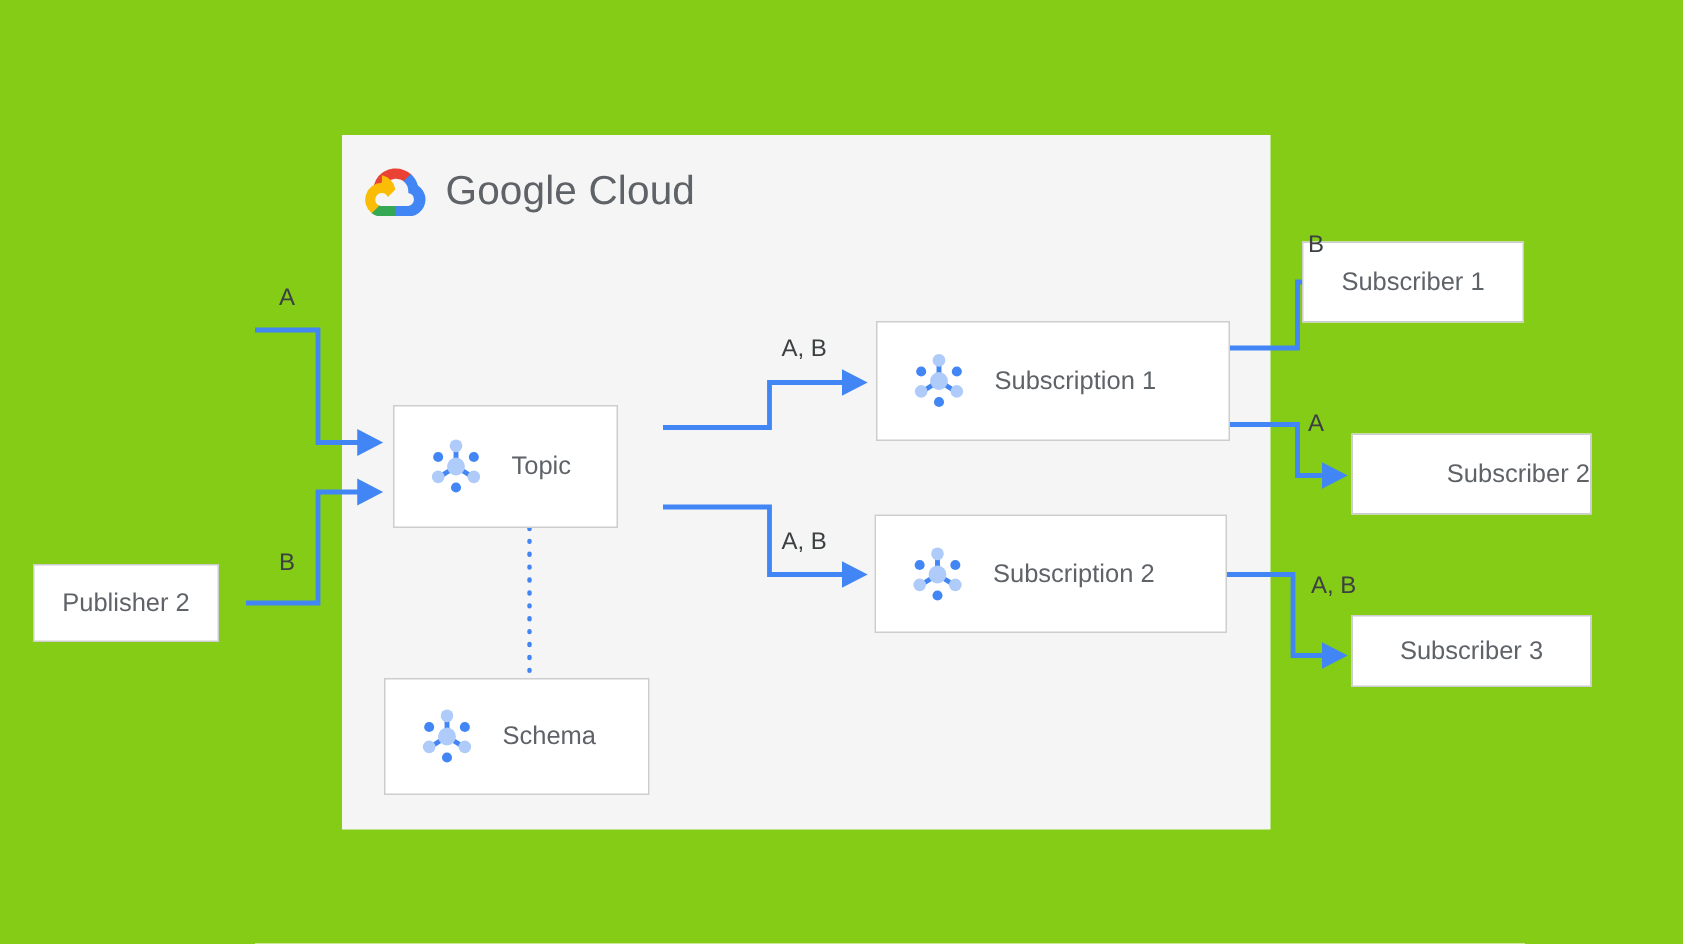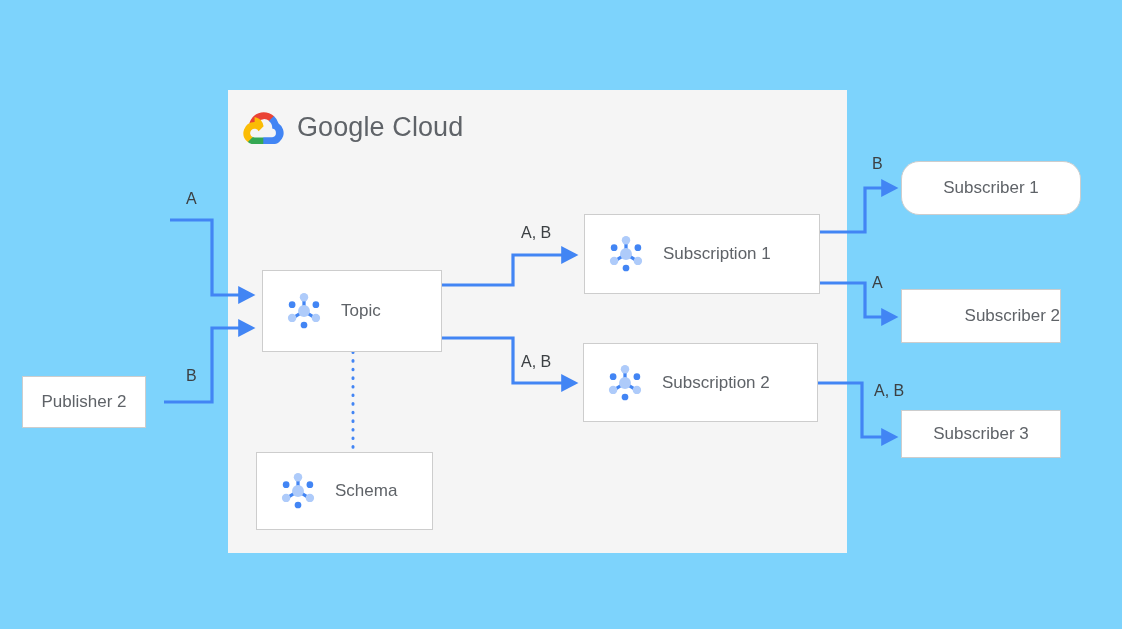--- a/index.html
+++ b/index.html
@@ -8,21 +8,21 @@
     padding: 0;
     background: #ffffff;
   }
   body {
     font-family: "Liberation Sans", sans-serif;
   }
   #canvas {
     position: relative;
     width: 1122px;
     height: 629px;
-    background: #7dd3fc;
+    background: #84cc16;
     overflow: hidden;
   }
   #wiring {
     position: absolute;
     left: 0;
     top: 0;
     width: 1122px;
     height: 629px;
     pointer-events: none;
   }
@@ -127,21 +127,21 @@
     </g>
 
     <path d="M353,352 V451" fill="none" stroke="#4285F4" stroke-width="3" stroke-linecap="round" stroke-dasharray="0.6 8"></path>
   </svg>
 
 
   <div class="node" style="left:22px; top:376px; width:124px; height:52px;">
     <span class="node-label">Publisher 2</span>
   </div>
 
-  <div class="node with-icon" style="left:262px; top:270px; width:180px; height:82px;">
+  <div class="node with-icon" style="left:262px; top:270px; width:150px; height:82px;">
     <svg class="ps-icon" viewBox="0 0 48 48">
       <g stroke="#4285F4" stroke-width="3.4" stroke-linecap="round">
         <line x1="24" y1="24" x2="24" y2="11"></line>
         <line x1="24" y1="24" x2="35" y2="31"></line>
         <line x1="24" y1="24" x2="13" y2="31"></line>
       </g>
       <circle cx="24" cy="24" r="6.2" fill="#AECBFA"></circle>
       <circle cx="24" cy="9.6" r="4.4" fill="#AECBFA"></circle>
       <circle cx="36.4" cy="31.2" r="4.4" fill="#AECBFA"></circle>
       <circle cx="11.6" cy="31.2" r="4.4" fill="#AECBFA"></circle>
@@ -199,21 +199,21 @@
       <circle cx="24" cy="9.6" r="4.4" fill="#AECBFA"></circle>
       <circle cx="36.4" cy="31.2" r="4.4" fill="#AECBFA"></circle>
       <circle cx="11.6" cy="31.2" r="4.4" fill="#AECBFA"></circle>
       <circle cx="11.6" cy="17.4" r="3.5" fill="#4285F4"></circle>
       <circle cx="36.4" cy="17.4" r="3.5" fill="#4285F4"></circle>
       <circle cx="24" cy="38.6" r="3.5" fill="#4285F4"></circle>
     </svg>
     <span class="node-label">Subscription 2</span>
   </div>
 
-  <div class="node" style="left:901px; top:161px; width:180px; height:54px;border-radius:18px;">
+  <div class="node" style="left:868px; top:161px; width:148px; height:54px;">
     <span class="node-label">Subscriber 1</span>
   </div>
 
   <div class="node" style="left:901px; top:289px; width:160px; height:54px;justify-content:flex-end;">
     <span class="node-label">Subscriber 2</span>
   </div>
 
   <div class="node" style="left:901px; top:410px; width:160px; height:48px;">
     <span class="node-label">Subscriber 3</span>
   </div>

